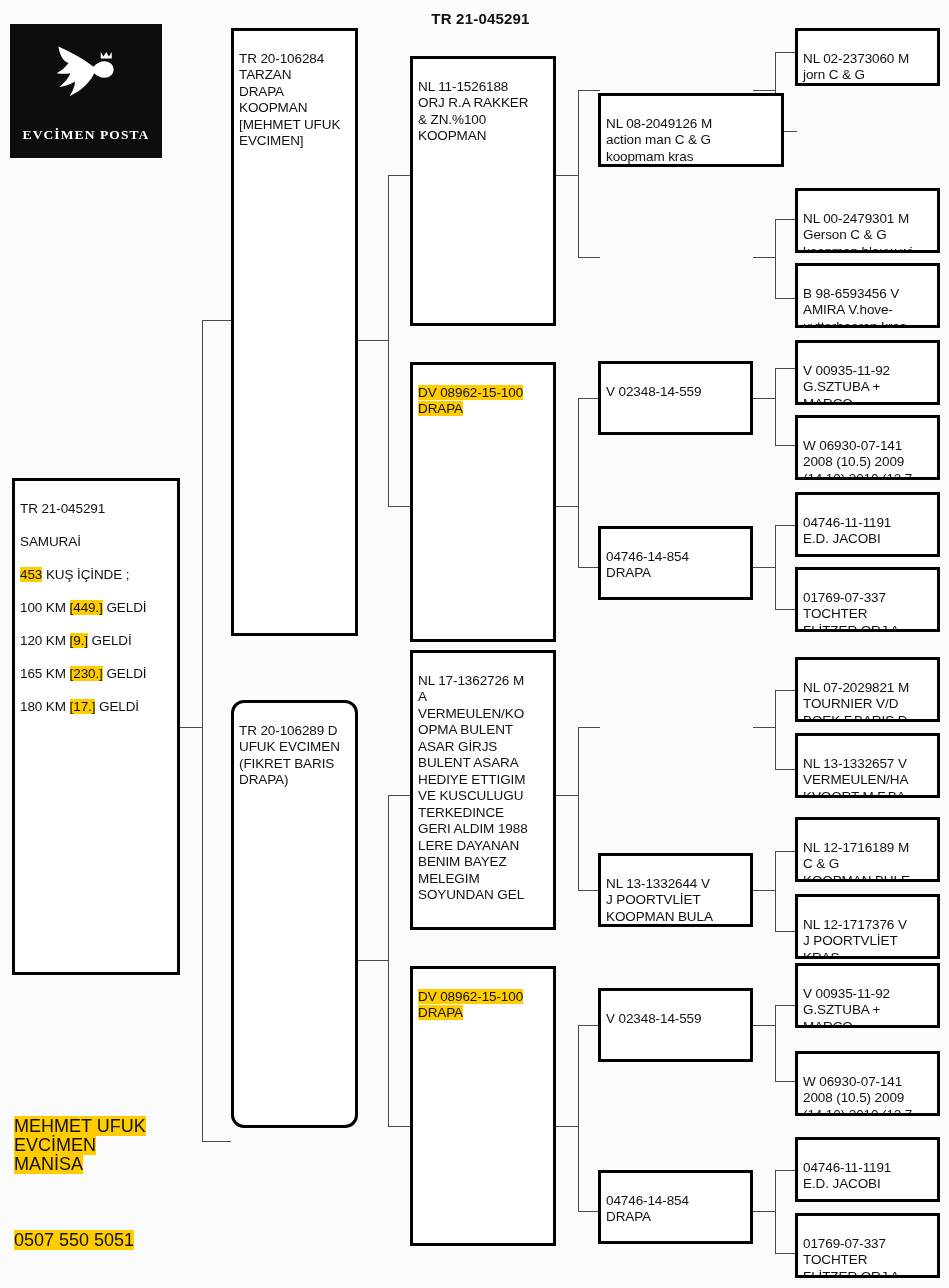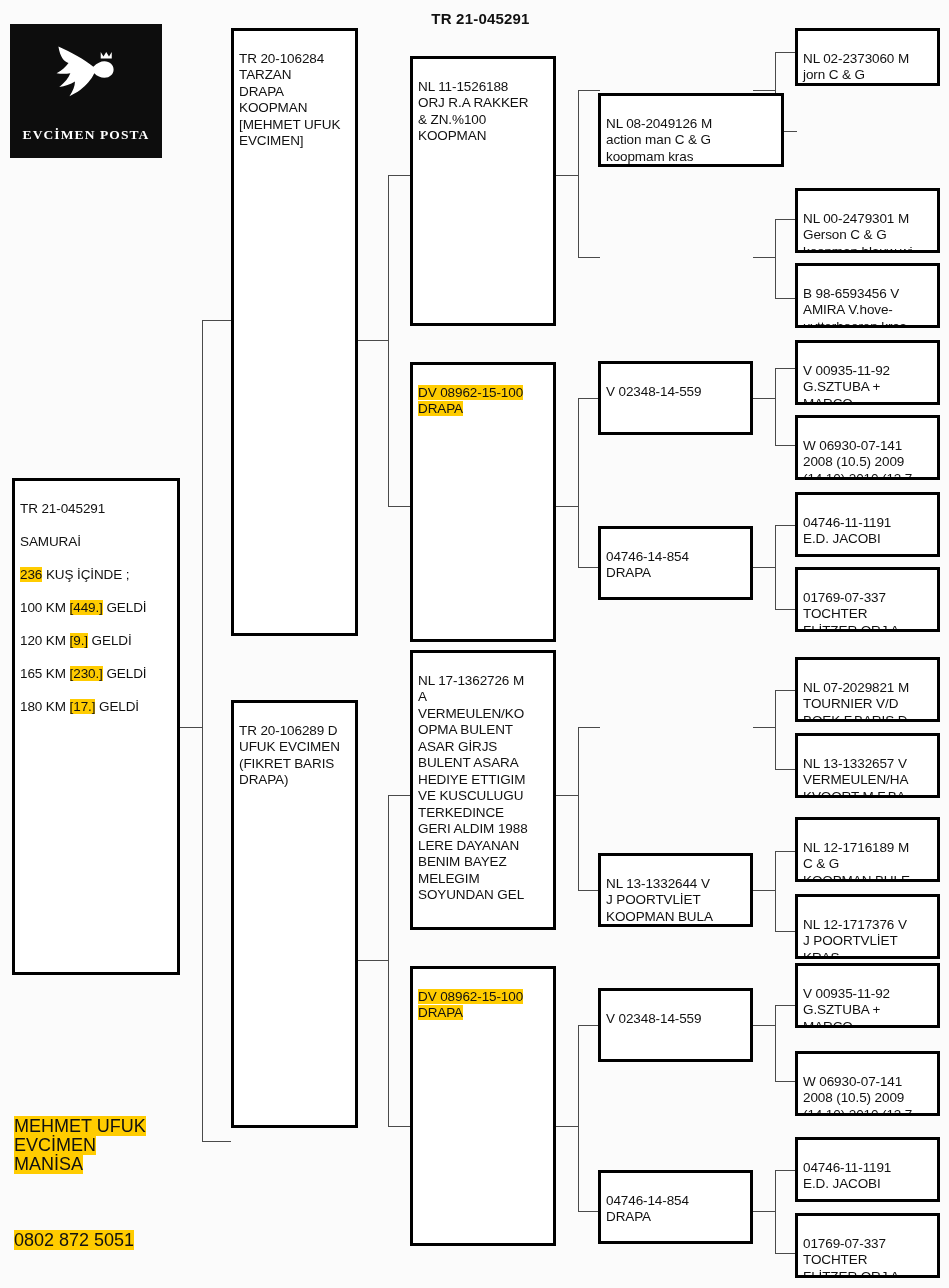--- a/index.html
+++ b/index.html
@@ -176,35 +176,35 @@
 
   <div class="ln h" style="left:753px;top:1211px;width:22px;"></div>
   <div class="ln v" style="left:775px;top:1170px;height:42px;"></div>
   <div class="ln v" style="left:775px;top:1211px;height:42px;"></div>
   <div class="ln h" style="left:775px;top:1170px;width:22px;"></div>
   <div class="ln h" style="left:775px;top:1253px;width:22px;"></div>
 
   <div class="box" style="left:12px;top:478px;width:168px;height:497px;">
     <span>TR 21-045291</span><br>
     <span>SAMURAİ</span><br>
-    <span class="hl"><span class="txt">236</span></span><span> KUŞ İÇİNDE ;</span><br>
+    <span class="hl"><span class="txt">453</span></span><span> KUŞ İÇİNDE ;</span><br>
     <span>100 KM </span><span class="hl"><span class="txt">[449.]</span></span><span> GELDİ</span><br>
     <span>120 KM </span><span class="hl"><span class="txt">[9.]</span></span><span> GELDİ</span><br>
     <span>165 KM </span><span class="hl"><span class="txt">[230.]</span></span><span> GELDİ</span><br>
     <span>180 KM </span><span class="hl"><span class="txt">[17.]</span></span><span> GELDİ</span>
   </div>
 
   <div class="box" style="left:231px;top:28px;width:127px;height:608px;">
     <span class="txt">TR 20-106284
 TARZAN
 DRAPA KOOPMAN
 [MEHMET UFUK
 EVCIMEN]</span>
   </div>
-  <div class="box" style="left:231px;top:700px;width:127px;height:428px;">
+  <div class="box" style="left:231px;top:700px;width:127px;height:428px;border-radius:13px;">
     <span class="txt">TR 20-106289 D
 UFUK EVCIMEN
 (FIKRET BARIS
 DRAPA)</span>
   </div>
 
   <div class="box" style="left:410px;top:56px;width:146px;height:270px;">
     <span class="txt">NL 11-1526188
 ORJ R.A RAKKER
 &amp; ZN.%100
@@ -333,16 +333,16 @@
 TOCHTER
 FLİTZER ORJ A.</span>
   </div>
 
   <div class="freetext" style="left:14px;top:1098px;width:180px;">
     <span class="txt">MEHMET UFUK
 EVCİMEN
 MANİSA</span>
   </div>
   <div class="freetext" style="left:14px;top:1212px;width:180px;">
-    <span class="txt">0802 872 5051</span>
+    <span class="txt">0507 550 5051</span>
   </div>
 
 </div>
 
 </body></html>

